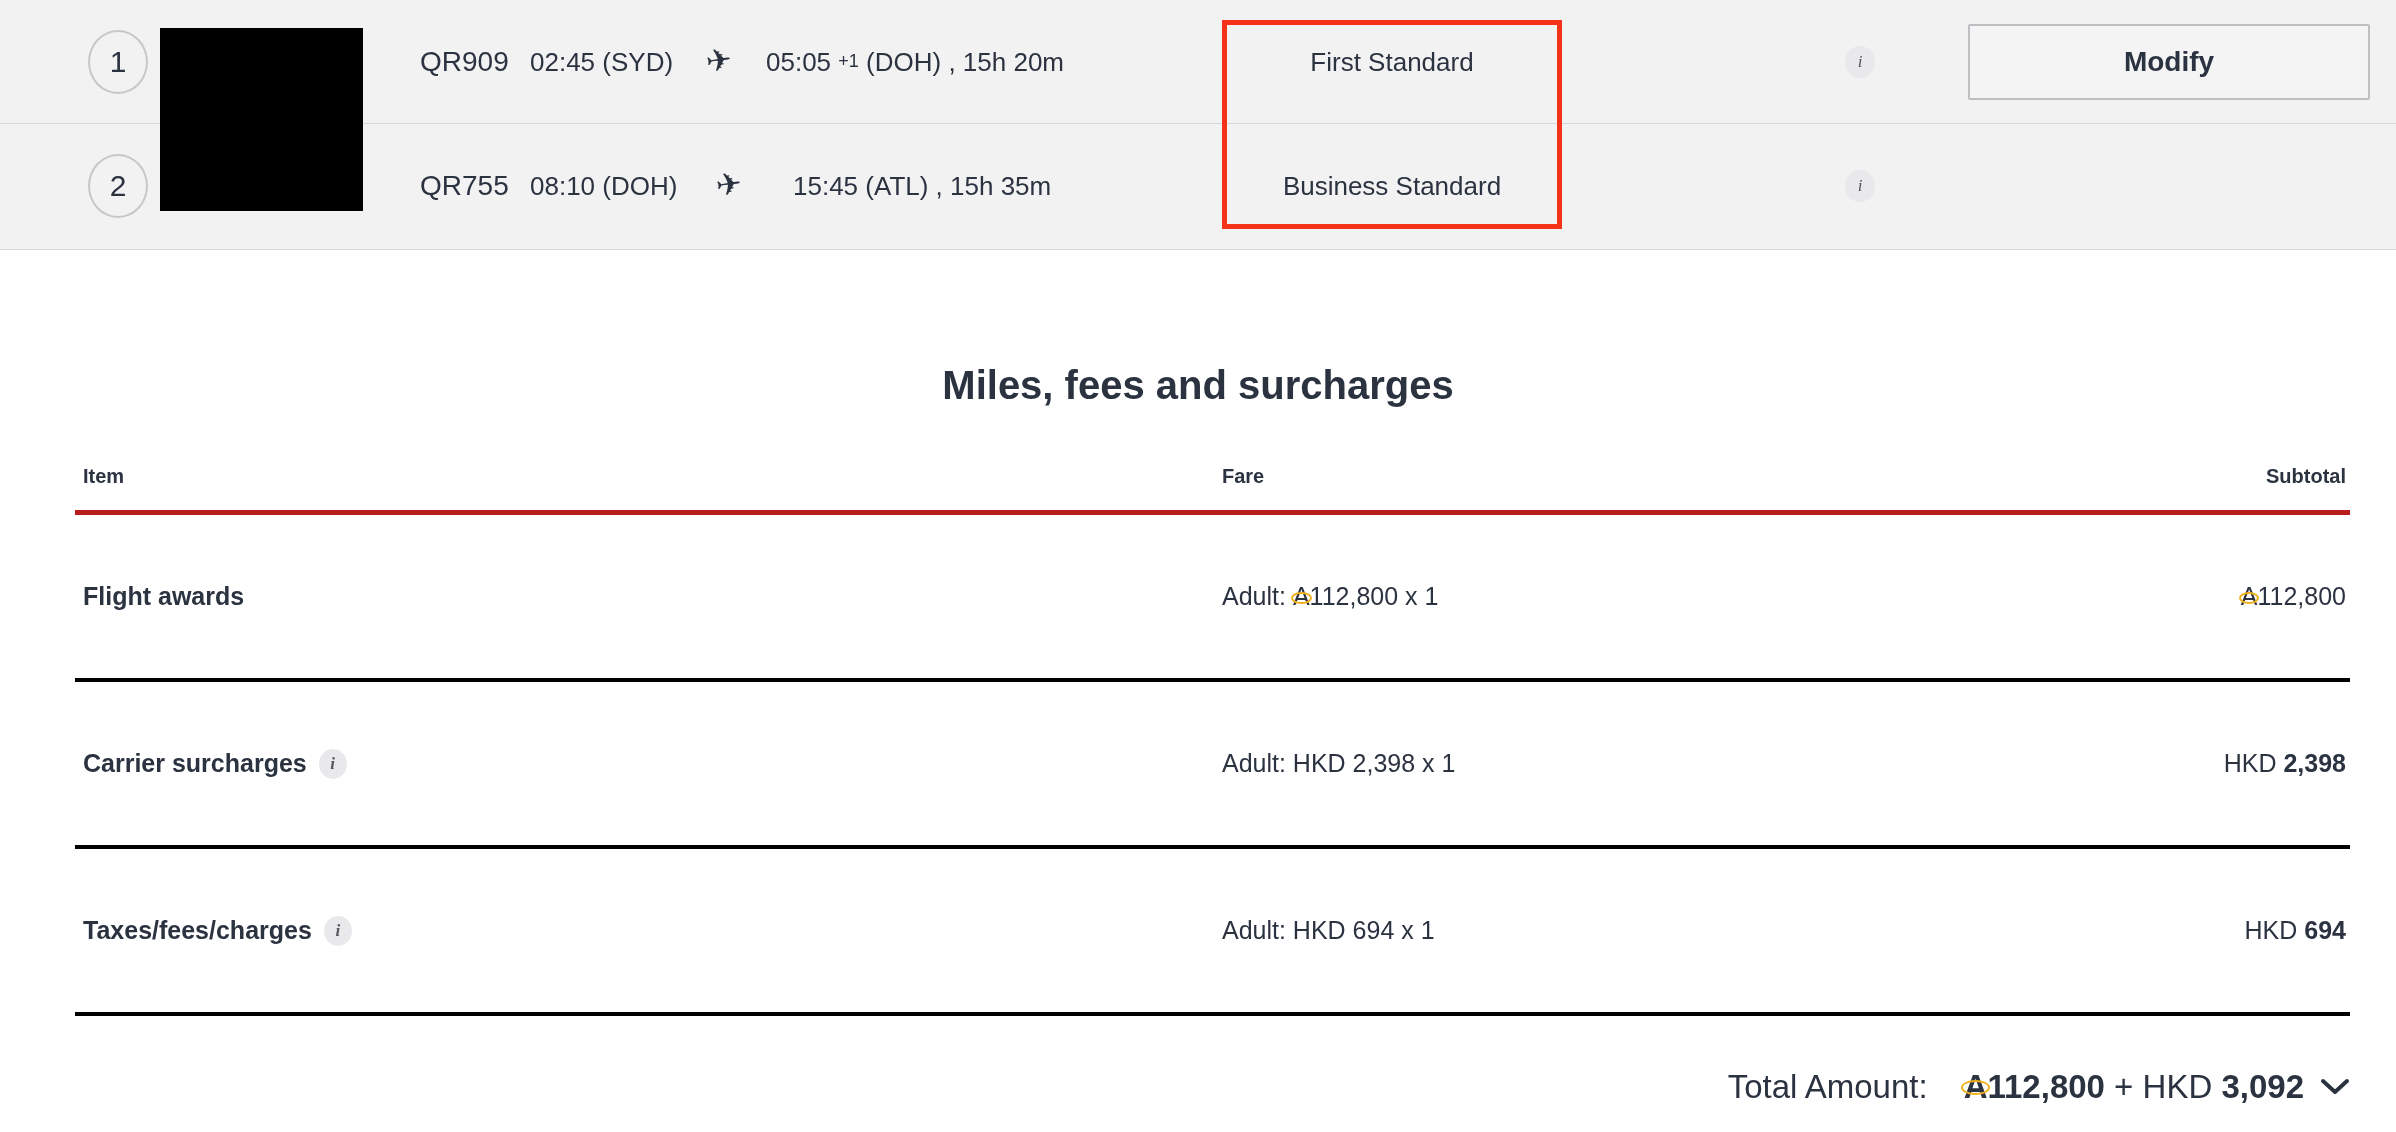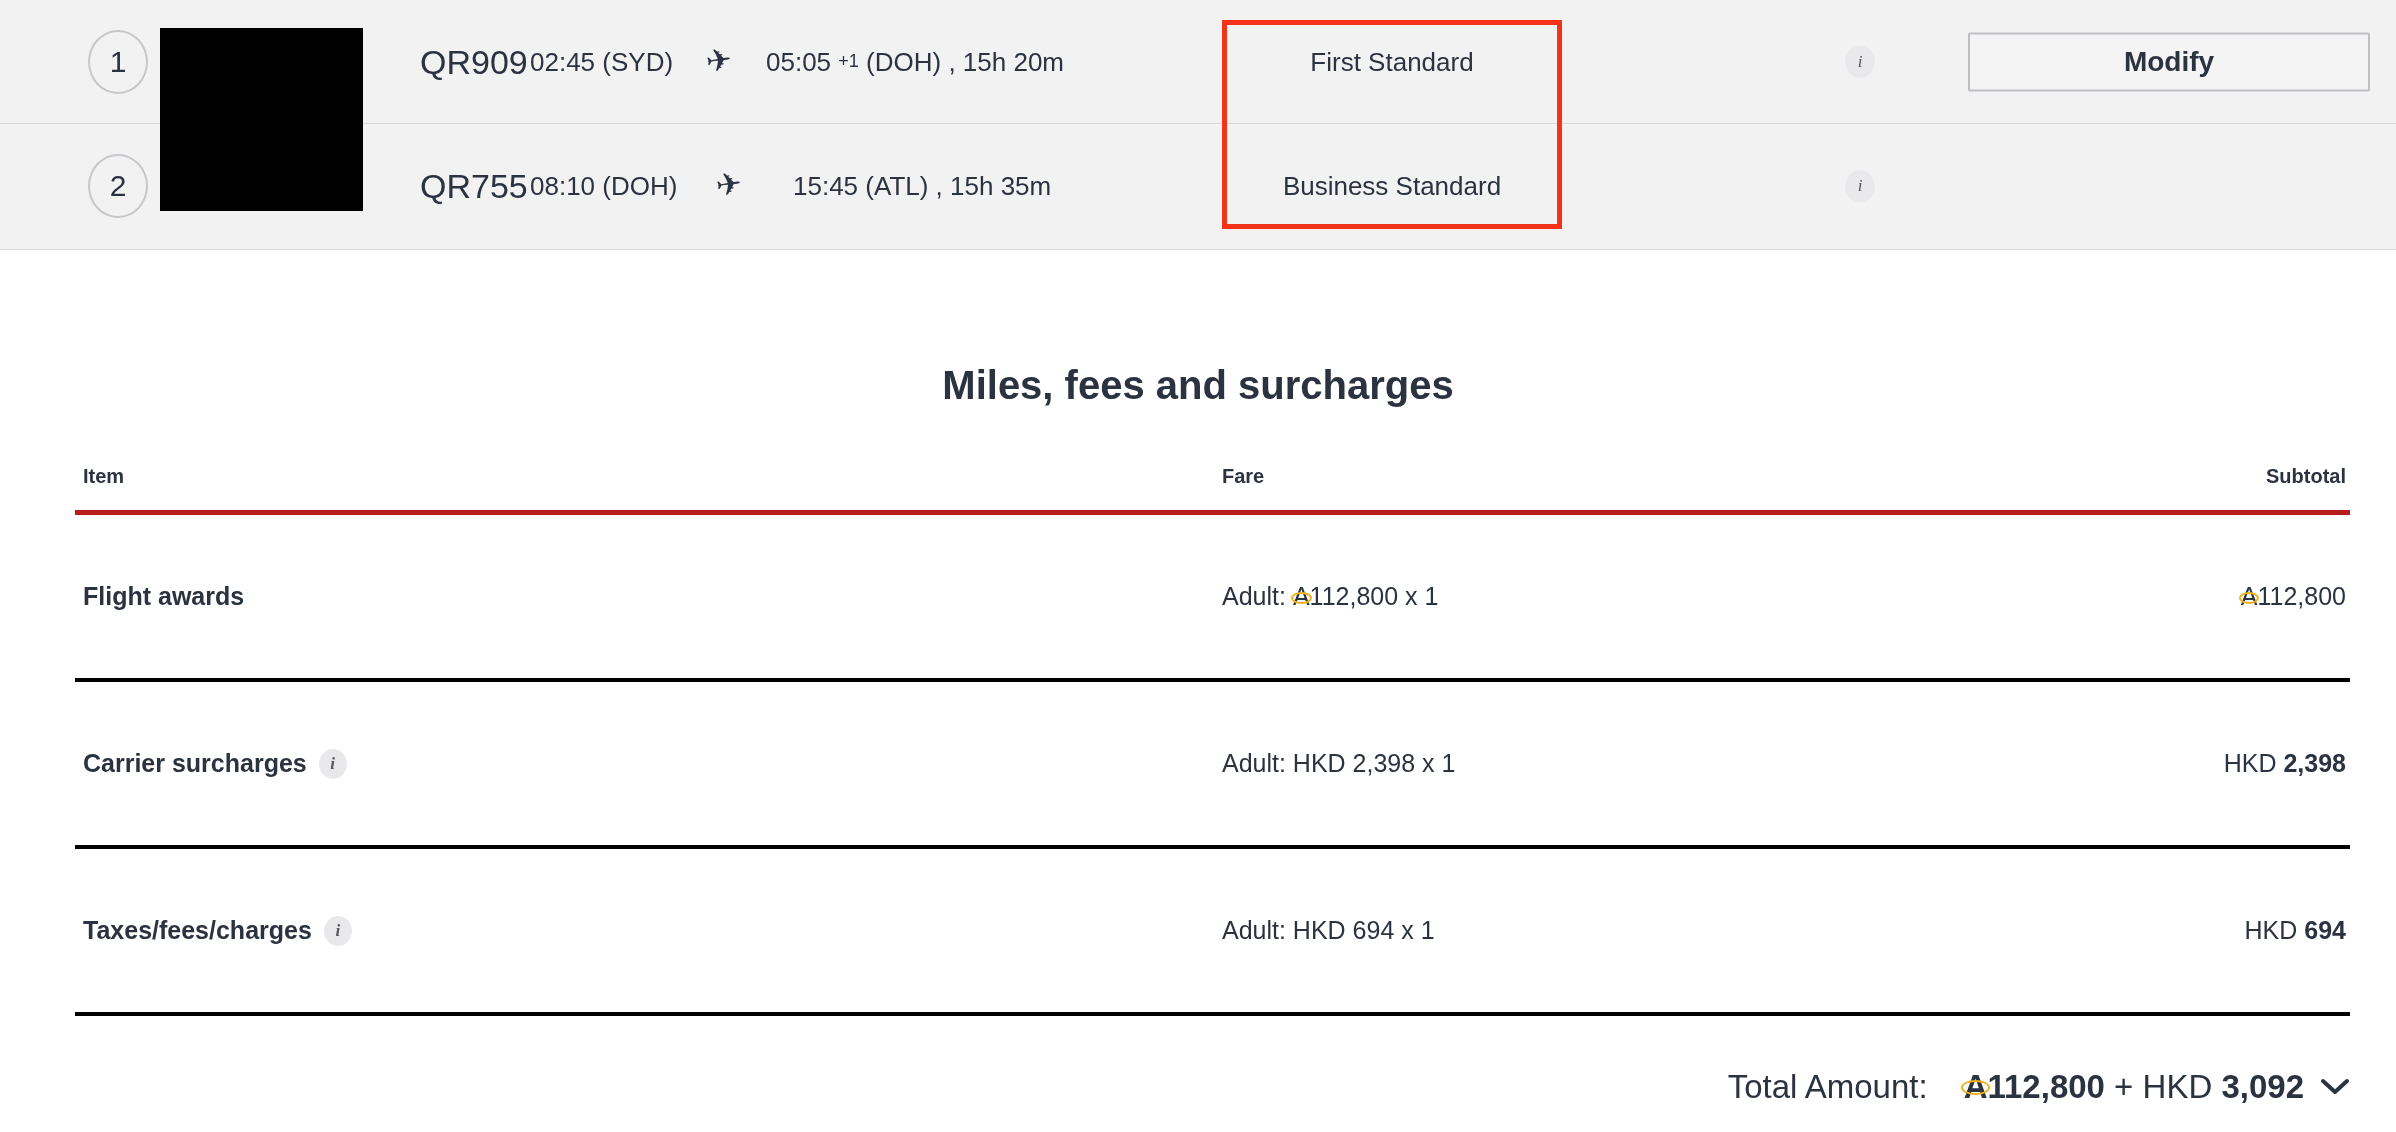--- a/index.html
+++ b/index.html
@@ -8,31 +8,31 @@
 
   
   .flights { position:relative; width:100%; height:250px; background:#f2f2f3;
              border-bottom:1px solid #d8d8da; }
   .frow { position:relative; height:124px; }
   .frow.first { border-bottom:1px solid #d8d8da; }
   .frow > * { position:absolute; top:50%; transform:translateY(-50%); }
   .num-circle { left:88px; width:60px; height:64px; border:2px solid #c7c7cb;
                 border-radius:50%; background:transparent; display:flex;
                 align-items:center; justify-content:center; font-size:30px; }
-  .fno   { left:420px; font-size:34px;text-align:center; }
+  .fno   { left:420px; font-size:28px;text-align:center; }
   .dep   { left:530px; font-size:26px; }
   .plane { left:706px; font-size:31px; transform:translateY(-54%) rotate(-8deg); }
   .arr   { left:766px; font-size:26px; white-space:nowrap; }
   .dayoff{ font-size:18px; vertical-align:4px; }
   .cabin { left:1222px; width:340px; text-align:center; font-size:26px; }
   .info-pill { width:30px; height:32px; border-radius:50%; background:#e9e9eb;
                color:#55585e; font-size:17px; display:inline-flex; align-items:center;
                justify-content:center; font-style:italic; font-family:"Liberation Serif", serif; }
   .frow .info-pill { position:absolute; left:1845px; }
-  .modify-btn { left:1968px; width:402px; height:59px; background:#f4f4f5;
+  .modify-btn { left:1968px; width:402px; height:76px; background:#f4f4f5;
                 border:2px solid #bfbfc3; border-radius:2px; font-size:28px;
                 font-weight:700; color:#2b3240; cursor:pointer;
                 font-family:"Liberation Sans", sans-serif; }
   .redact { position:absolute; left:160px; top:28px; width:203px; height:183px;
             background:#000; z-index:3; }
   .red-annotation { position:absolute; left:1222px; top:20px; width:340px; height:209px;
                     border:5px solid #f5331a; z-index:4; pointer-events:none; }
 
   
   .page-title { margin:115px 0 35px; text-align:center; font-size:40px;

